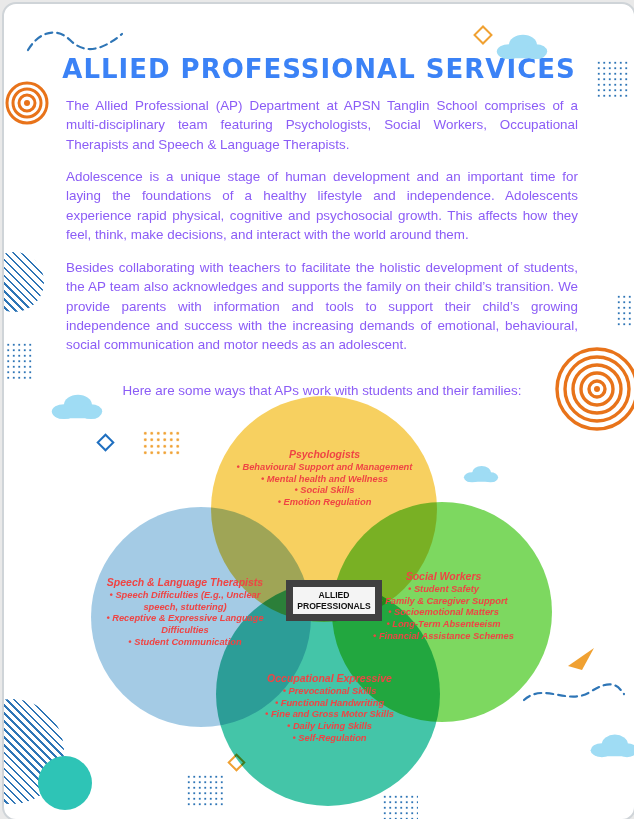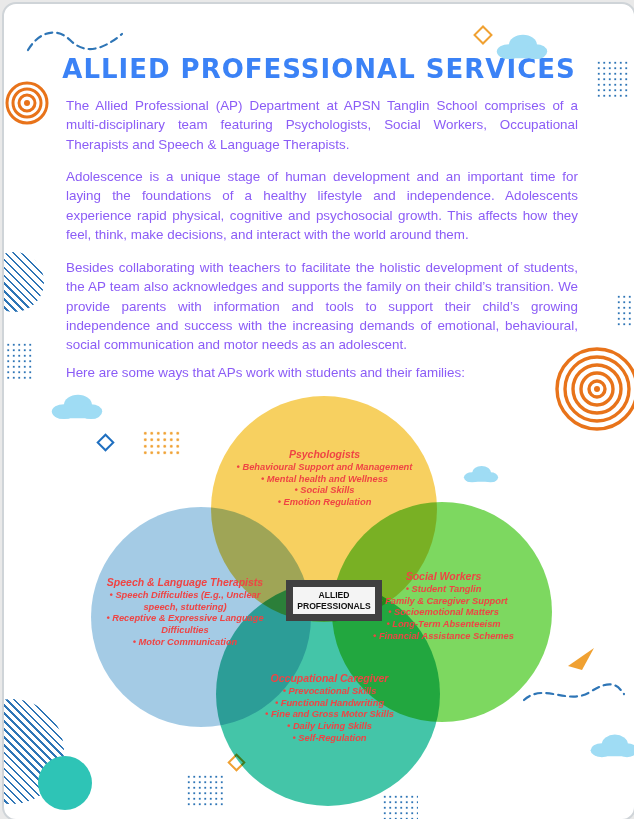--- a/index.html
+++ b/index.html
@@ -12,21 +12,21 @@
   .title{
     position:absolute;top:50px;left:0;width:100%;margin:0;
     text-align:center;font-family:"DejaVu Sans",sans-serif;
     font-size:26px;font-weight:800;letter-spacing:1px;
   }
   .body-text{
     position:absolute;left:62px;width:512px;margin:0;
     font-size:13.4px;line-height:1.44;color:#8b5cf6;text-align:justify;
     z-index:4;
   }
-  .p1{top:92px}.p2{top:163px}.p3{top:254px}.p4{top:359px;text-align:left}
+  .p1{top:92px}.p2{top:163px}.p3{top:254px}.p4{top:377px;text-align:center}
   
   .circle{position:absolute;border-radius:50%;mix-blend-mode:multiply;opacity:.9;z-index:2;}
   .c-yellow{left:207px;top:392px;width:226px;height:226px;}
   .c-blue{left:87px;top:503px;width:220px;height:220px;}
   .c-green{left:328px;top:498px;width:220px;height:220px;}
   .c-teal{left:212px;top:578px;width:224px;height:224px;}
   
   .group{position:absolute;text-align:center;color:#ef4444;z-index:5;font-style:italic;}
   .group h3{margin:0 0 2px;font-size:10.5px;font-weight:700;}
   .group ul{margin:0;padding:0;list-style:none;text-align:center;}
@@ -153,37 +153,37 @@
         <li>Social Skills</li>
         <li>Emotion Regulation</li>
       </ul>
     </div>
 
     <div class="group g-speech">
       <h3>Speech &amp; Language Therapists</h3>
       <ul>
         <li>Speech Difficulties (E.g., Unclear speech, stuttering)</li>
         <li>Receptive &amp; Expressive Language Difficulties</li>
-        <li>Motor Communication</li>
+        <li>Student Communication</li>
       </ul>
     </div>
 
     <div class="group g-social">
       <h3>Social Workers</h3>
       <ul>
-        <li>Student Tanglin</li>
+        <li>Student Safety</li>
         <li>Family &amp; Caregiver Support</li>
         <li>Socioemotional Matters</li>
         <li>Long-Term Absenteeism</li>
         <li>Financial Assistance Schemes</li>
       </ul>
     </div>
 
     <div class="group g-occ">
-      <h3>Occupational Caregiver</h3>
+      <h3>Occupational Expressive</h3>
       <ul>
         <li>Prevocational Skills</li>
         <li>Functional Handwriting</li>
         <li>Fine and Gross Motor Skills</li>
         <li>Daily Living Skills</li>
         <li>Self-Regulation</li>
       </ul>
     </div>
 
     <div class="center-box">ALLIED PROFESSIONALS</div>

